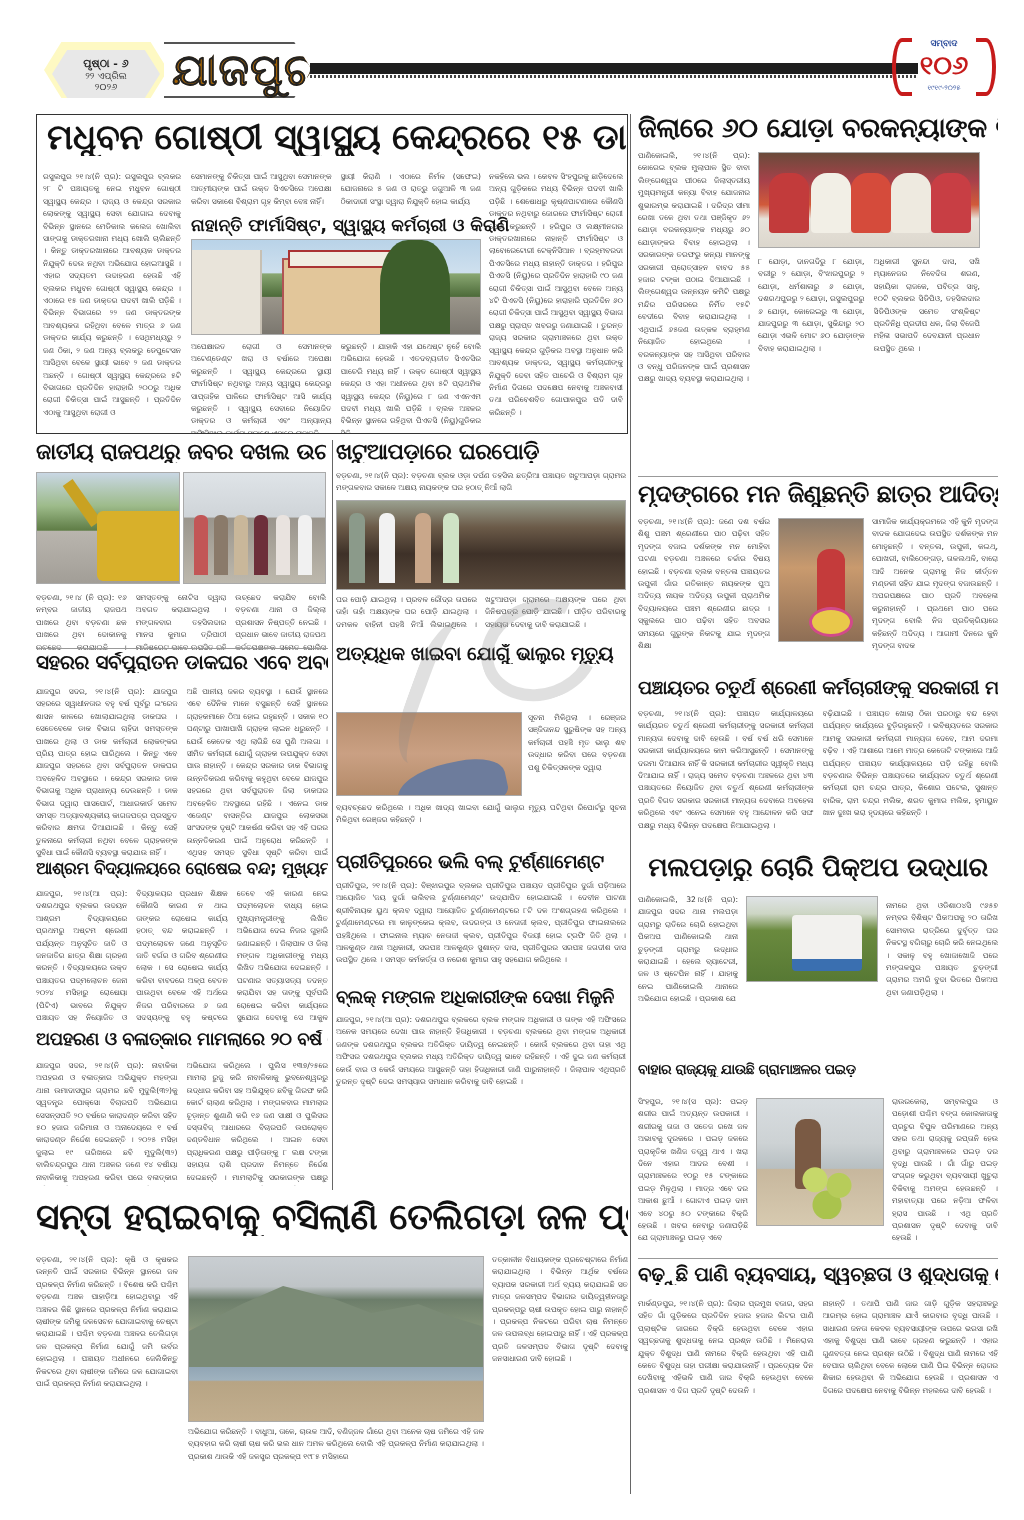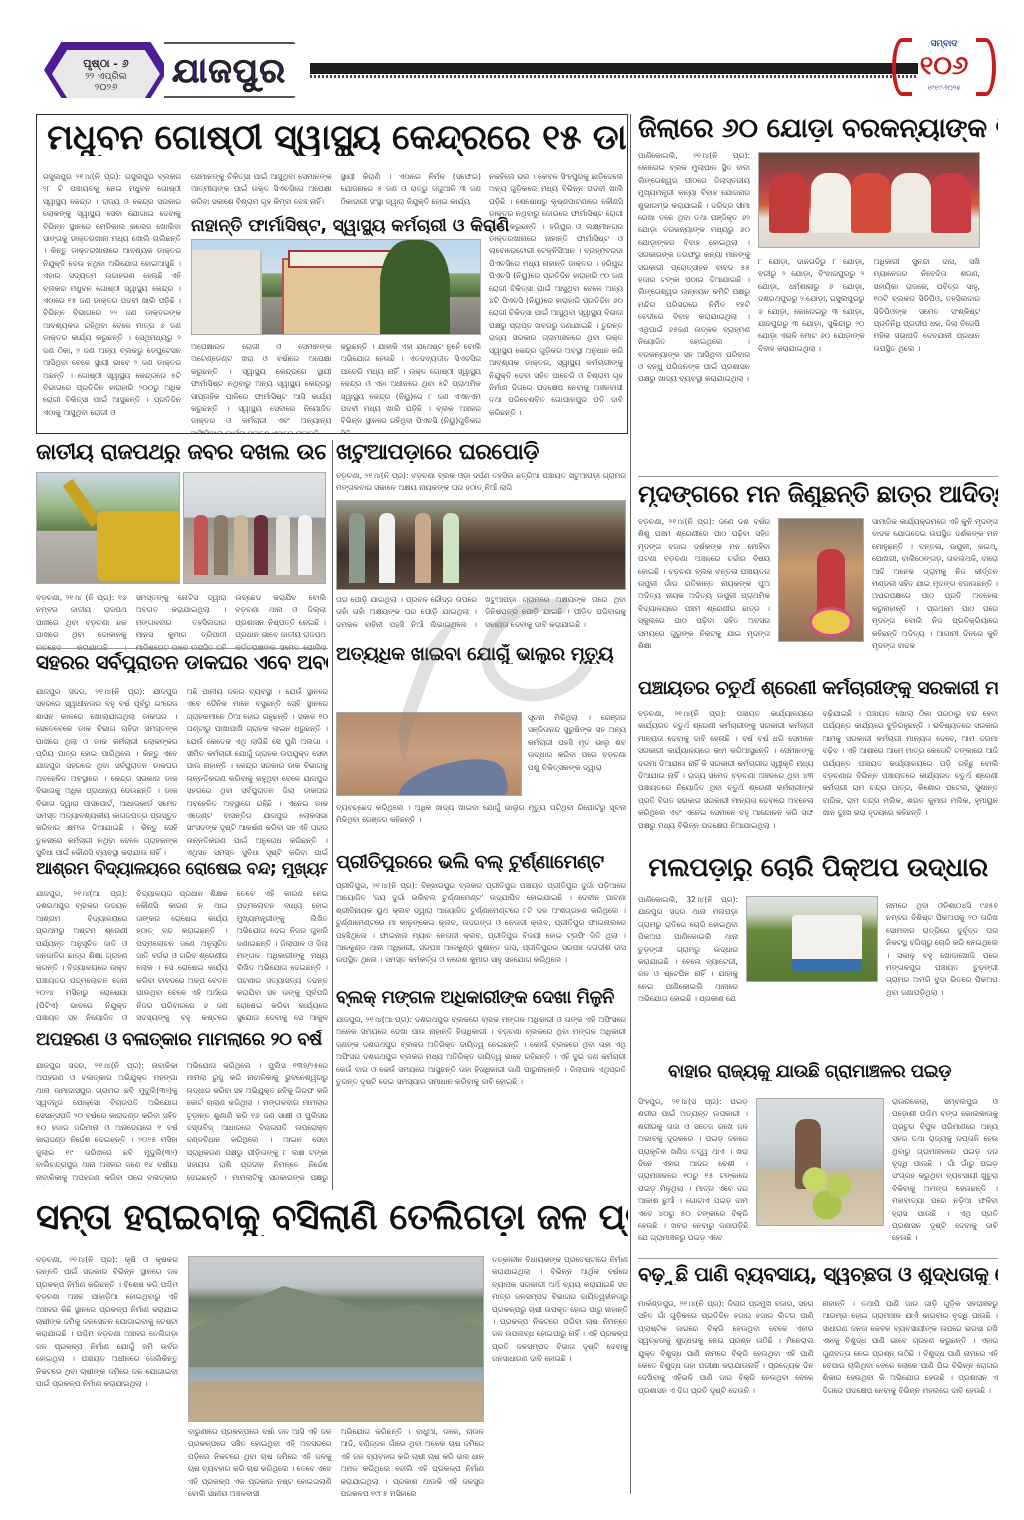--- a/index.html
+++ b/index.html
@@ -1,31 +1,31 @@
 <!DOCTYPE html>
 <html><head>
 <meta charset="utf-8">
 <style>
   * { box-sizing: border-box; margin: 0; padding: 0; }
   html, body { width: 1024px; height: 1520px; background: #ffffff; overflow: hidden; }
   body { font-family: "DejaVu Sans", sans-serif; color: #1a1a1a; position: relative; }
 
   .masthead { position: absolute; left: 0; top: 0; width: 1024px; height: 100px; }
   .mh-left { position: absolute; left: 44px; top: 38px; width: 126px; height: 62px; }
-  .mh-oct { position: absolute; left: 0; top: 4px; width: 124px; height: 56px; background: #4c1d95;
+  .mh-oct { position: absolute; left: 0; top: 4px; width: 124px; height: 56px; background: #fef9c3;
             clip-path: polygon(14% 0, 86% 0, 100% 50%, 86% 100%, 14% 100%, 0 50%); }
   .mh-oct-inner { position: absolute; left: 8px; top: 8px; width: 108px; height: 48px; background: #e8e8e8;
             clip-path: polygon(14% 0, 86% 0, 100% 50%, 86% 100%, 14% 100%, 0 50%);
             display:flex; flex-direction:column; align-items:center; justify-content:center; }
   .mh-page { font-size: 11px; font-weight: bold; color: #222; }
   .mh-date { font-size: 9.5px; line-height: 11px; text-align: center; color: #222; }
   .mh-section-box { position: absolute; left: 164px; top: 42px; width: 148px; height: 56px; background: #fff;
             border: 2px solid #555; border-left: none; clip-path: polygon(0 0, 88% 0, 100% 50%, 88% 100%, 0 100%);
             display:flex; align-items:center; padding-left: 8px; }
-  .mh-section { font-size: 34px; font-weight: bold; color: #4c1d95; letter-spacing: 1px; -webkit-text-stroke: 0.5px #222; }
+  .mh-section { font-size: 44px; font-weight: bold; color: #a16207; letter-spacing: 1px; -webkit-text-stroke: 0.5px #222; }
   .mh-bar { position: absolute; left: 310px; top: 63px; width: 608px; height: 11px; background: #1e1e1e; }
   .mh-bar-dots { position: absolute; left: 310px; top: 75px; width: 608px; height: 3px;
             background: repeating-linear-gradient(90deg, #444 0 2px, #fff 2px 4px); }
   .mh-logo { position: absolute; left: 888px; top: 32px; width: 112px; height: 70px; }
   .mh-logo .brk { position:absolute; top:6px; width:20px; height:58px; border:4px solid #c61b1b; border-radius: 50%; }
   .mh-logo .brk.l { left: 4px; border-right:none; border-top-right-radius:0; border-bottom-right-radius:0; }
   .mh-logo .brk.r { right: 4px; border-left:none; border-top-left-radius:0; border-bottom-left-radius:0; }
   .mh-logo-name { position:absolute; left:0; right:0; top:6px; text-align:center; font-size:9px; color:#2a4a9a; font-weight:bold; }
   .mh-logo-num { position:absolute; left:0; right:0; top:18px; text-align:center; font-size:26px; color:#c61b1b; font-weight:bold; }
   .mh-logo-yrs { position:absolute; left:0; right:0; top:52px; text-align:center; font-size:7px; color:#2a4a9a; }
@@ -222,21 +222,21 @@
 <div class="article" style="left:638px; top:854px; width:360px; height:200px;">
   <div class="headline" style="font-size:26px; text-align:center;">ମଲପଡ଼ାରୁ ଚୋରି ପିକ୍‌ଅପ ଉଦ୍ଧାର</div>
   <div class="col" style="position:absolute; left:0; top:40px; width:100px; height:150px;">ପାଣିକୋଇଲି, 32।୪(ନି ପ୍ର): ଯାଜପୁର ସଦର ଥାନା ମଲପଡ଼ା ଗ୍ରାମରୁ ରାତିରେ ଚୋରି ହୋଇଥିବା ପିକଅପ ପାଣିକୋଇଲି ଥାନା ଚୁଡ଼ଙ୍ଗୀ ଗ୍ରାମରୁ ଉଦ୍ଧାର କରାଯାଇଛି । ହେଲେ ବ୍ୟାଟେରୀ, ଜଳ ଓ ଷ୍ଟେପିନ ନାହିଁ । ଯାହାକୁ ନେଇ ପାଣିକୋଇଲି ଥାନାରେ ଅଭିଯୋଗ ହୋଇଛି । ପ୍ରକାଶ ଯେ</div>
   <div class="photo ph-pickup" style="position:absolute; left:108px; top:42px; width:132px; height:86px;">
     <div class="truck"></div>
   </div>
   <div class="col" style="position:absolute; left:248px; top:40px; width:112px; height:150px;margin-top:6px;">ନାମରେ ଥିବା ଓଡିଶା୦୪ସି ୯୬୫୭ ନମ୍ବର ବିଶିଷ୍ଟ ପିକଅପକୁ ୨୦ ତାରିଖ ସୋମବାର ରାତ୍ରିରେ ଦୁର୍ବୃତ୍ତ ଘର ନିକଟସ୍ଥ ବଗିଚାରୁ ଚୋରି କରି ନେଇଥିଲେ । ସକାଳୁ ବହୁ ଖୋଜାଖୋଜି ପରେ ମଙ୍ଗଳପୁର ପଞ୍ଚାୟତ ଚୁଡ଼ଙ୍ଗୀ ଗ୍ରାମର ଅମରି ବୁଦା ଭିତରେ ପିକଅପ ଥିବା ଜଣାପଡ଼ିଥିଲା ।</div>
 </div>
 
 <div class="article" style="left:638px; top:1062px; width:360px; height:190px;">
-  <div class="headline" style="font-size:18px;margin-left:30px;">ବାହାର ରାଜ୍ୟକୁ ଯାଉଛି ଗ୍ରାମାଞ୍ଚଳର ପଇଡ଼</div>
+  <div class="headline" style="font-size:14px;">ବାହାର ରାଜ୍ୟକୁ ଯାଉଛି ଗ୍ରାମାଞ୍ଚଳର ପଇଡ଼</div>
   <div class="col" style="position:absolute; left:0; top:34px; width:110px; height:156px;">ସିଂହପୁର, ୨୧।୪(ସ ପ୍ର): ପଇଡ଼ ଶରୀର ପାଇଁ ଅତ୍ୟନ୍ତ ଉପକାରୀ । ଶରୀରକୁ ତାଜା ଓ ସତେଜ ରଖେ ଜଳ ଅଭାବକୁ ଦୂରକରେ । ପଇଡ଼ ଜଳରେ ପ୍ରାକୃତିକ ଖଣିଜ ତତ୍ତ୍ୱ ଥାଏ । ଖରା ଦିନେ ଏହାର ଆଦର ବେଶୀ । ଗ୍ରାମାଞ୍ଚଳରେ ୧୦ରୁ ୧୫ ଟଙ୍କାରେ ପଇଡ଼ ମିଳୁଥିଲା । ମାତ୍ର ଏବେ ଦର ଆକାଶ ଛୁଆଁ । ଗୋଟାଏ ପଇଡ଼ ଦାମ ଏବେ ୪୦ରୁ ୫୦ ଟଙ୍କାରେ ବିକ୍ରି ହେଉଛି । ଖବର ନେବାରୁ ଜଣାପଡ଼ିଛି ଯେ ଗ୍ରାମାଞ୍ଚଳରୁ ପଇଡ଼ ଏବେ</div>
   <div class="photo ph-coconut" style="position:absolute; left:118px; top:36px; width:128px; height:128px;">
     <div class="man"></div>
       <div class="nuts"></div>
   </div>
   <div class="col" style="position:absolute; left:254px; top:34px; width:106px; height:156px;">ରାଉରକେଲା, ସମ୍ବଲପୁର ଓ ପଡ଼ୋଶୀ ପଶ୍ଚିମ ବଙ୍ଗ କୋଲକାତାକୁ ପ୍ରଚୁର ବିପୁଳ ପରିମାଣରେ ଅନ୍ୟ ସହର ତଥା ରାଜ୍ୟକୁ ରପ୍ତାନି ହେଉ ଥିବାରୁ ଗ୍ରାମାଞ୍ଚଳରେ ପଇଡ଼ ଦର ବୃଦ୍ଧି ପାଉଛି । ଗାଁ ଗାଁରୁ ପଇଡ଼ ସଂଗ୍ରହ କରୁଥିବା ବ୍ୟବସାୟୀ ଖୁଚୁରା ବିକିବାକୁ ଅମଙ୍ଗ ହେଉଛନ୍ତି । ମହାବାତ୍ୟା ପରେ ନଡ଼ିଆ ଫଳିବା ହ୍ରାସ ପାଉଛି । ଏଥି ପ୍ରତି ପ୍ରଶାସନ ଦୃଷ୍ଟି ଦେବାକୁ ଦାବି ହେଉଛି ।</div>
 </div>
 
 <div class="article" style="left:36px; top:860px; width:292px; height:166px;">
   <div class="headline" style="font-size:17px;">ଆଶ୍ରମ ବିଦ୍ୟାଳୟରେ ରୋଷେଇ ବନ୍ଦ; ମୁଖ୍ୟମନ୍ତ୍ରୀଙ୍କୁ ଗୁହାରି</div>
@@ -265,21 +265,20 @@
   </div>
 </div>
 
 <div class="article" style="left:36px; top:1198px; width:592px; height:300px;">
   <div class="headline" style="font-size:36px;">ସନ୍ତା ହରାଇବାକୁ ବସିଲାଣି ତେଲିଗଡ଼ା ଜଳ ପ୍ରକଳ୍ପ</div>
   <div class="col" style="position:absolute; left:0; top:56px; width:142px; height:240px;">ବଡ଼ଚଣା, ୨୧।୪(ନି ପ୍ର): କୃଷି ଓ କୃଷକର ଉନ୍ନତି ପାଇଁ ସରକାର ବିଭିନ୍ନ ସ୍ଥାନରେ ଜଳ ପ୍ରକଳ୍ପ ନିର୍ମାଣ କରିଛନ୍ତି । ବିଶେଷ କରି ପଶ୍ଚିମ ବଡ଼ଚଣା ଅଞ୍ଚଳ ପାହାଡ଼ିଆ ହୋଇଥିବାରୁ ଏହି ଅଞ୍ଚଳର କିଛି ସ୍ଥାନରେ ପ୍ରକଳ୍ପ ନିର୍ମାଣ କରାଯାଇ ଚାଷୀଙ୍କ ଜମିକୁ ଜଳସେଚନ ଯୋଗାଇବାକୁ ଚେଷ୍ଟା କରାଯାଇଛି । ପଶ୍ଚିମ ବଡ଼ଚଣା ଅଞ୍ଚଳର ତେଲିଗଡ଼ା ଜଳ ପ୍ରକଳ୍ପ ନିର୍ମାଣ ଯୋଗୁଁ ଜମି ଉର୍ବର ହୋଇଥିଲା । ପଞ୍ଚାୟତ ଅଧୀନରେ ଜେଲିକିନ୍ତୁ ନିକଟରେ ଥିବା ଚାଷୀଙ୍କ ଜମିରେ ଜଳ ଯୋଗାଇବା ପାଇଁ ପ୍ରକଳ୍ପ ନିର୍ମାଣ କରାଯାଇଥିଲା ।</div>
   <div class="photo ph-dam" style="position:absolute; left:152px; top:58px; width:296px; height:166px;">
     <div class="hill"></div>
   </div>
   <div class="body-cols" style="position:absolute; left:152px; top:228px; width:296px; height:70px;">
-    <div class="col">ବାରୁଣାରେ ପ୍ରକଳ୍ପରେ ବର୍ଷା ଜଳ ଆସି ଏହି ଜଳ ପ୍ରକଳ୍ପରେ ସଞ୍ଚିତ ହୋଇଥିବା ଏହି ଅବସରରେ ପଡ଼ିଲେ ନିକଟରେ ଥିବା ଚାଷ ଜମିରେ ଏହି ଜଳକୁ ଚାଷ ବ୍ୟବହାର କରି ଚାଷ କରିଥିଲେ । ତେବେ ଏବେ ଏହି ପ୍ରକଳ୍ପ ଏକ ପ୍ରକାର ନଷ୍ଟ ହୋଇଗଲାଣି ବୋଲି ସ୍ଥାନୀୟ ଅଞ୍ଚଳବାସୀ</div>
     <div class="col">ଅଭିଯୋଗ କରିଛନ୍ତି । ବାଧୁଆ, ତାଳେ, ଚାଉଳ ଆଦି, ବଣିଜ୍ଜଳ ଗାଁରେ ଥିବା ଅନେକ ଚାଷ ଜମିରେ ଏହି ଜଳ ବ୍ୟବହାର କରି ଚାଷୀ ଚାଷ କରି ଭଲ ଧାନ ଅମଳ କରିଥିଲେ ବୋଲି ଏହି ପ୍ରକଳ୍ପ ନିର୍ମାଣ କରାଯାଇଥିଲା । ପ୍ରକାଶ ଥାଉକି ଏହି ଜଳସ୍ତ୍ର ପ୍ରକଳ୍ପ ୧୯୮୫ ମସିହାରେ</div>
   </div>
   <div class="col" style="position:absolute; left:456px; top:56px; width:136px; height:240px;">ତତ୍କାଳୀନ ବିଧାୟକଙ୍କ ପ୍ରଚେଷ୍ଟାରେ ନିର୍ମାଣ କରାଯାଇଥିଲା । ବିଭିନ୍ନ ଆର୍ଥିକ ବର୍ଷରେ ବ୍ୟାପକ ସରକାରୀ ଅର୍ଥ ବ୍ୟୟ କରାଯାଇଛି ସତ ମାତ୍ର ଜଳସମ୍ପଦ ବିଭାଗର ଦାୟିତ୍ୱହୀନତାରୁ ପ୍ରକଳ୍ପରୁ ଚାଷୀ ଉପକୃତ ହୋଇ ପାରୁ ନାହାନ୍ତି । ପ୍ରକଳ୍ପ ନିକଟରେ ପରିବା ଚାଷ ନିମନ୍ତେ ଜଳ ଉପଲବ୍ଧ ହୋଇପାରୁ ନାହିଁ । ଏହି ପ୍ରକଳ୍ପ ପ୍ରତି ଜଳସମ୍ପଦ ବିଭାଗ ଦୃଷ୍ଟି ଦେବାକୁ ଜନସାଧାରଣ ଦାବି ହୋଇଛି ।</div>
 </div>
 
 <div class="article" style="left:638px; top:1264px; width:360px; height:230px;">
   <div class="headline" style="font-size:20px;">ବଢ଼ୁଛି ପାଣି ବ୍ୟବସାୟ, ସ୍ୱଚ୍ଛତା ଓ ଶୁଦ୍ଧତାକୁ ନେଇ ପ୍ରଶ୍ନ</div>
   <div class="body-cols" style="position:absolute; left:0; top:34px; width:360px; height:196px;">
     <div class="col">ମାର୍କଣ୍ଡପୁର, ୨୧।୪(ନି ପ୍ର): ଜିଲାର ପ୍ରମୁଖ ବଜାର, ସହର ସହିତ ଗାଁ ଗୁଡ଼ିକରେ ପ୍ରତିଦିନ ହଜାର ହଜାର ଲିଟର ପାଣି ପ୍ଲାଷ୍ଟିକ ଜାରରେ ବିକ୍ରି ହେଉଥିବା ବେଳେ ଏହାର ସ୍ୱଚ୍ଛତାକୁ ଶୁଦ୍ଧତାକୁ ନେଇ ପ୍ରଶ୍ନ ଉଠିଛି । ମିନେରାଲ ଯୁକ୍ତ ବିଶୁଦ୍ଧ ପାଣି ନାମରେ ବିକ୍ରି ହେଉଥିବା ଏହି ପାଣି କେତେ ବିଶୁଦ୍ଧ ତାହା ପରୀକ୍ଷା କରାଯାଉନାହିଁ । ପ୍ରତ୍ୟେକ ଦିନ ଦେଖିବାକୁ ଏହିଭଳି ପାଣି ଜାର ବିକ୍ରି ହେଉଥିବା ବେଳେ ପ୍ରଶାସନ ଏ ଦିଗ ପ୍ରତି ଦୃଷ୍ଟି ଦେଉନି ।</div>
     <div class="col">ନାହାନ୍ତି । ତଥାପି ପାଣି ଜାର ଗାଡ଼ି ଗୁଡ଼ିକ ସହରାଞ୍ଚଳରୁ ଆରମ୍ଭ ହୋଇ ଗ୍ରାମାଞ୍ଚଳ ଯାଏଁ କାରବାର ବୃଦ୍ଧି ପାଉଛି । ସାଧାରଣ ଜନତା କେବଳ ବ୍ୟବସାୟୀଙ୍କ ଉପରେ ଭରସା ରଖି ଏହାକୁ ବିଶୁଦ୍ଧ ପାଣି ଭାବେ ଗ୍ରହଣ କରୁଛନ୍ତି । ଏହାର ଗୁଣବତ୍ତା ନେଇ ପ୍ରଶ୍ନ ଉଠିଛି । ବିଶୁଦ୍ଧ ପାଣି ନାମରେ ଏହି ବେପାର ଚାଲିଥିବା ବେଳେ ଲୋକେ ପାଣି ପିଇ ବିଭିନ୍ନ ରୋଗର ଶିକାର ହେଉଥିବା କି ଅଭିଯୋଗ ହେଉଛି । ପ୍ରଶାସନ ଏ ଦିଗରେ ପଦକ୍ଷେପ ନେବାକୁ ବିଭିନ୍ନ ମହଲରେ ଦାବି ହେଉଛି ।</div>

